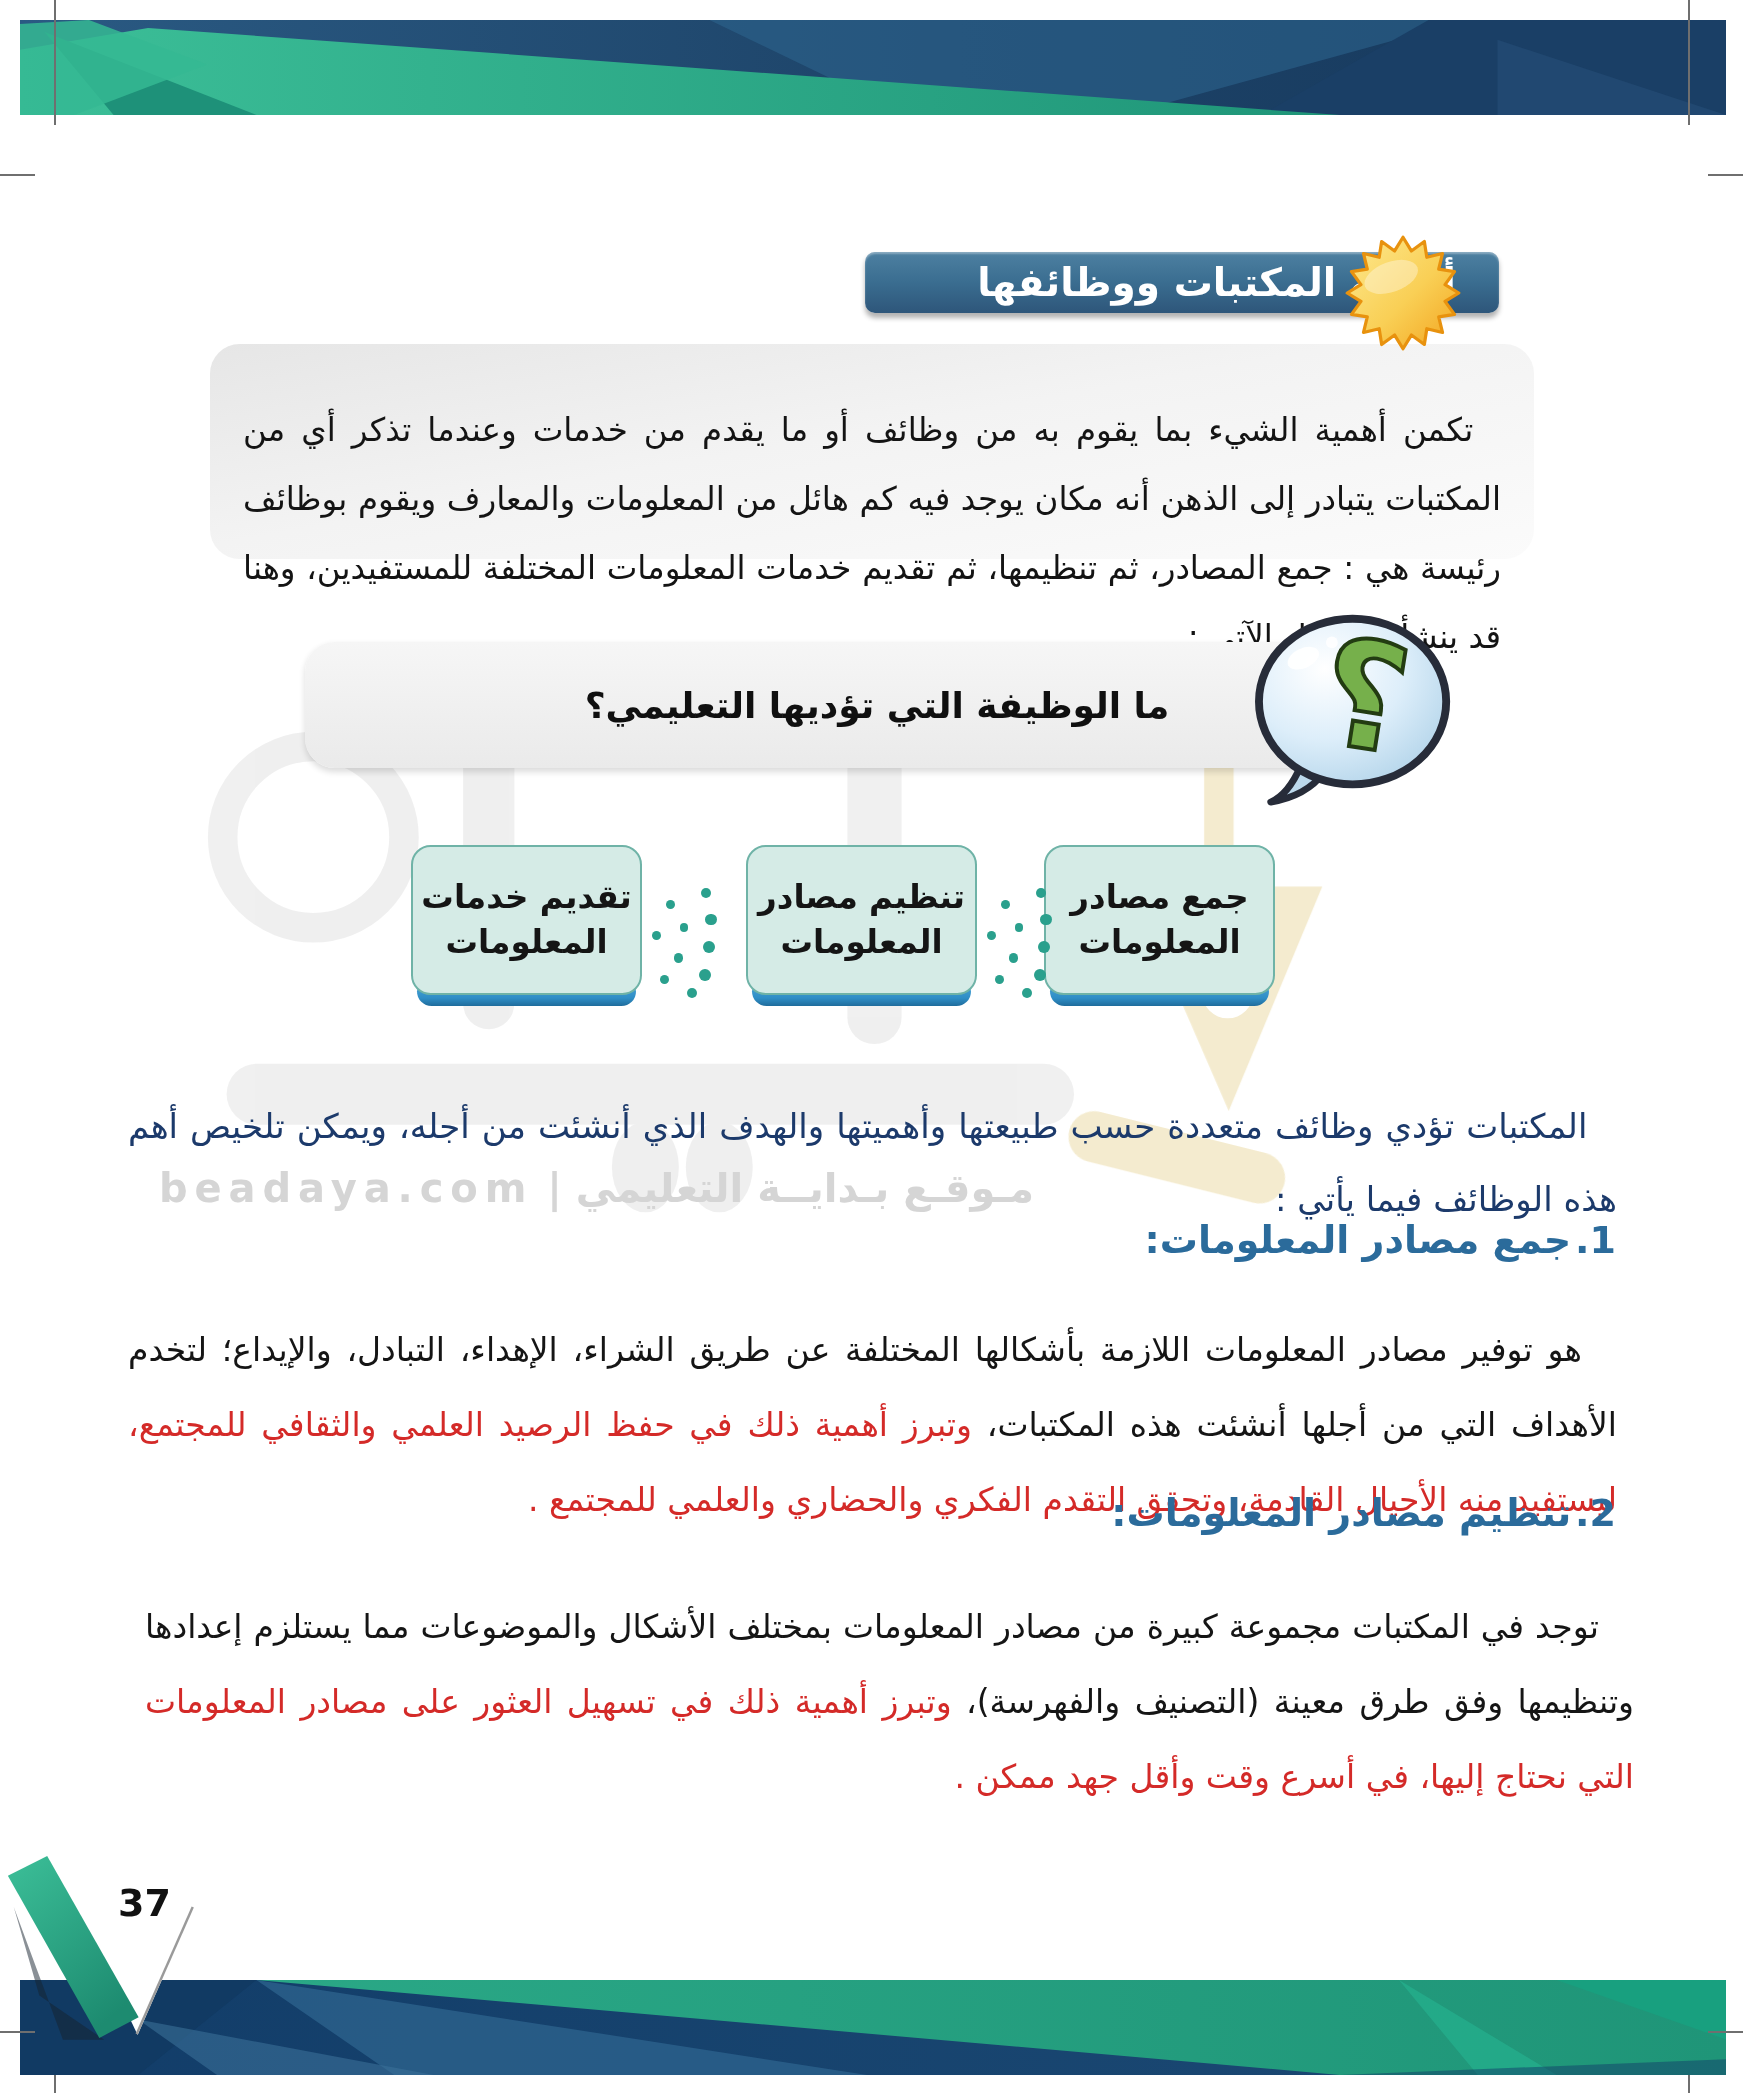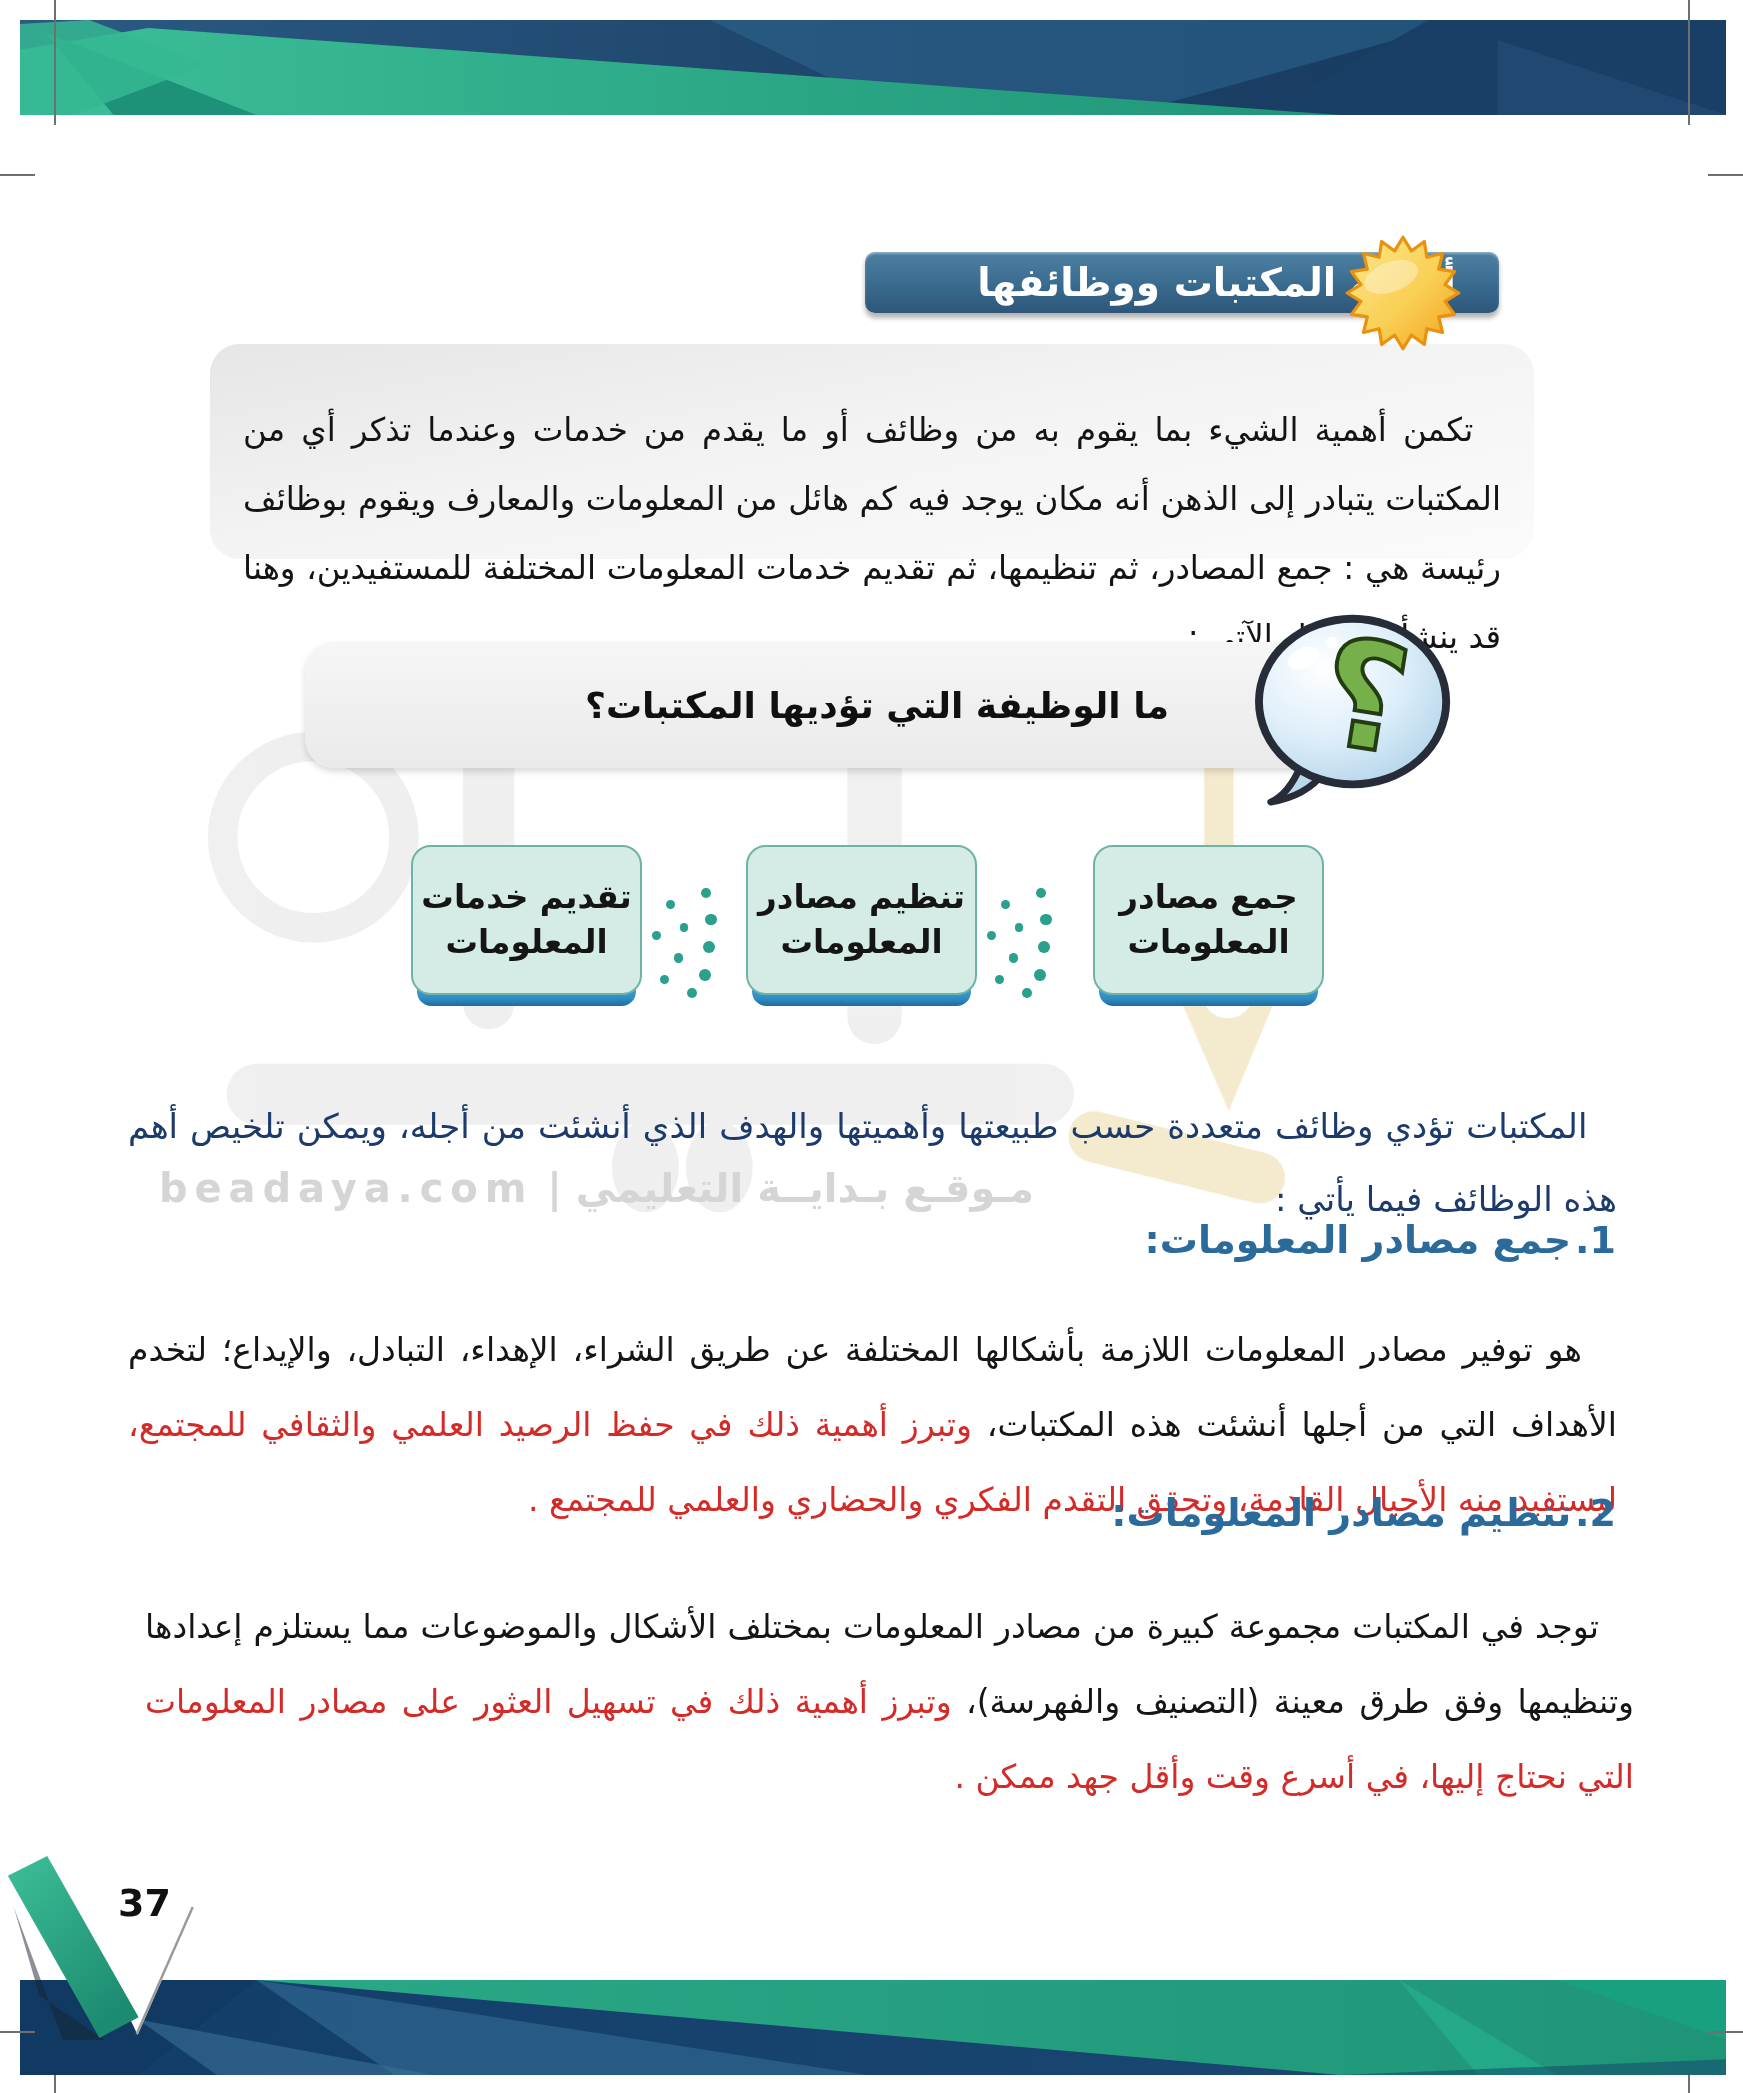--- a/index.html
+++ b/index.html
@@ -39,21 +39,21 @@
 
   
   .flow{position:absolute;left:411px;top:845px;width:896px;height:172px;z-index:2;}
   .flow-box{position:absolute;top:0;width:227px;height:146px;background:var(--box_mint,#d5ebe6);
     border:2px solid var(--box_border,#6fb3a7);border-radius:19.7px;
     display:flex;flex-direction:column;align-items:center;justify-content:center;
     direction:rtl;text-align:center;font-weight:bold;font-size:32.5px;line-height:45px;color:#151515;}
   .flow-box::after{content:"";position:absolute;left:3.9px;right:3.9px;bottom:-12.8px;height:19.7px;
     background:linear-gradient(180deg,#47a0d3 0%,var(--box_bar_blue,#2f8ec6) 60%,#1f6c9c 100%);
     border-radius:5.9px 5.9px 15.8px 15.8px;z-index:-1;}
-  .fb-right{left:682px;} .fb-mid{left:335px;text-align:right;} .fb-left{left:0;}
+  .fb-right{left:633px;} .fb-mid{left:335px;text-align:right;} .fb-left{left:0;}
   .dots{position:absolute;top:41px;width:83px;height:116px;}
   .dots-a{left:574px;} .dots-b{left:239px;}
   .dots span{position:absolute;border-radius:50%;background:var(--dots_teal,#2aa08d);}
   .dots span:nth-child(1){left:51px;top:2px;width:9.9px;height:9.9px;}
   .dots span:nth-child(2){left:15.8px;top:13.8px;width:8.9px;height:8.9px;}
   .dots span:nth-child(3){left:55px;top:27.6px;width:11.8px;height:11.8px;}
   .dots span:nth-child(4){left:29.6px;top:37px;width:8.9px;height:8.9px;}
   .dots span:nth-child(5){left:2px;top:45px;width:8.9px;height:8.9px;}
   .dots span:nth-child(6){left:53px;top:55px;width:11.8px;height:11.8px;}
   .dots span:nth-child(7){left:23.6px;top:67px;width:9.9px;height:9.9px;}
@@ -151,21 +151,21 @@
     </defs>
     <polygon fill="url(#gStar)" stroke="#e8920e" stroke-width="3" stroke-linejoin="round" points="107,55 94.2,62.8 103,74.9 88.3,77.2 91.8,91.8 77.2,88.3 74.9,103 62.8,94.2 55,107 47.2,94.2 35.1,103 32.8,88.3 18.2,91.8 21.7,77.2 7,74.9 15.8,62.8 3,55 15.8,47.2 7,35.1 21.7,32.8 18.2,18.2 32.8,21.7 35.1,7 47.2,15.8 55,3 62.8,15.8 74.9,7 77.2,21.7 91.8,18.2 88.3,32.8 103,35.1 94.2,47.2"></polygon>
     <ellipse cx="44" cy="40" rx="26" ry="14" fill="#ffffff" opacity="0.35" transform="rotate(-20 44 40)"></ellipse>
   </svg>
 
   <div class="intro-box">
     <p class="intro-text">تكمن أهمية الشيء بما يقوم به من وظائف أو ما يقدم من خدمات وعندما تذكر أي من المكتبات يتبادر إلى الذهن أنه مكان يوجد فيه كم هائل من المعلومات والمعارف ويقوم بوظائف رئيسة هي : جمع المصادر، ثم تنظيمها، ثم تقديم خدمات المعلومات المختلفة للمستفيدين، وهنا قد ينشأ التساؤل الآتي :</p>
   </div>
 
   <div class="question-box">
-    <span class="question-text">ما الوظيفة التي تؤديها المكتبات؟</span>
+    <span class="question-text">ما الوظيفة التي تؤديها التعليمي؟</span>
   </div>
   <svg class="bubble" viewBox="0 0 220 205">
     <defs>
       <radialGradient id="gBub" cx="0.35" cy="0.3" r="0.95">
         <stop offset="0" stop-color="#ffffff"></stop>
           <stop offset="0.45" stop-color="#ddeefa"></stop>
           <stop offset="1" stop-color="#9fc8e2"></stop>
       </radialGradient>
     </defs>
     <path d="M52,164 Q40,192 22,200 Q58,194 76,170 Z" fill="#bcd9ec" stroke="#272c39" stroke-width="7" stroke-linejoin="round"></path>

